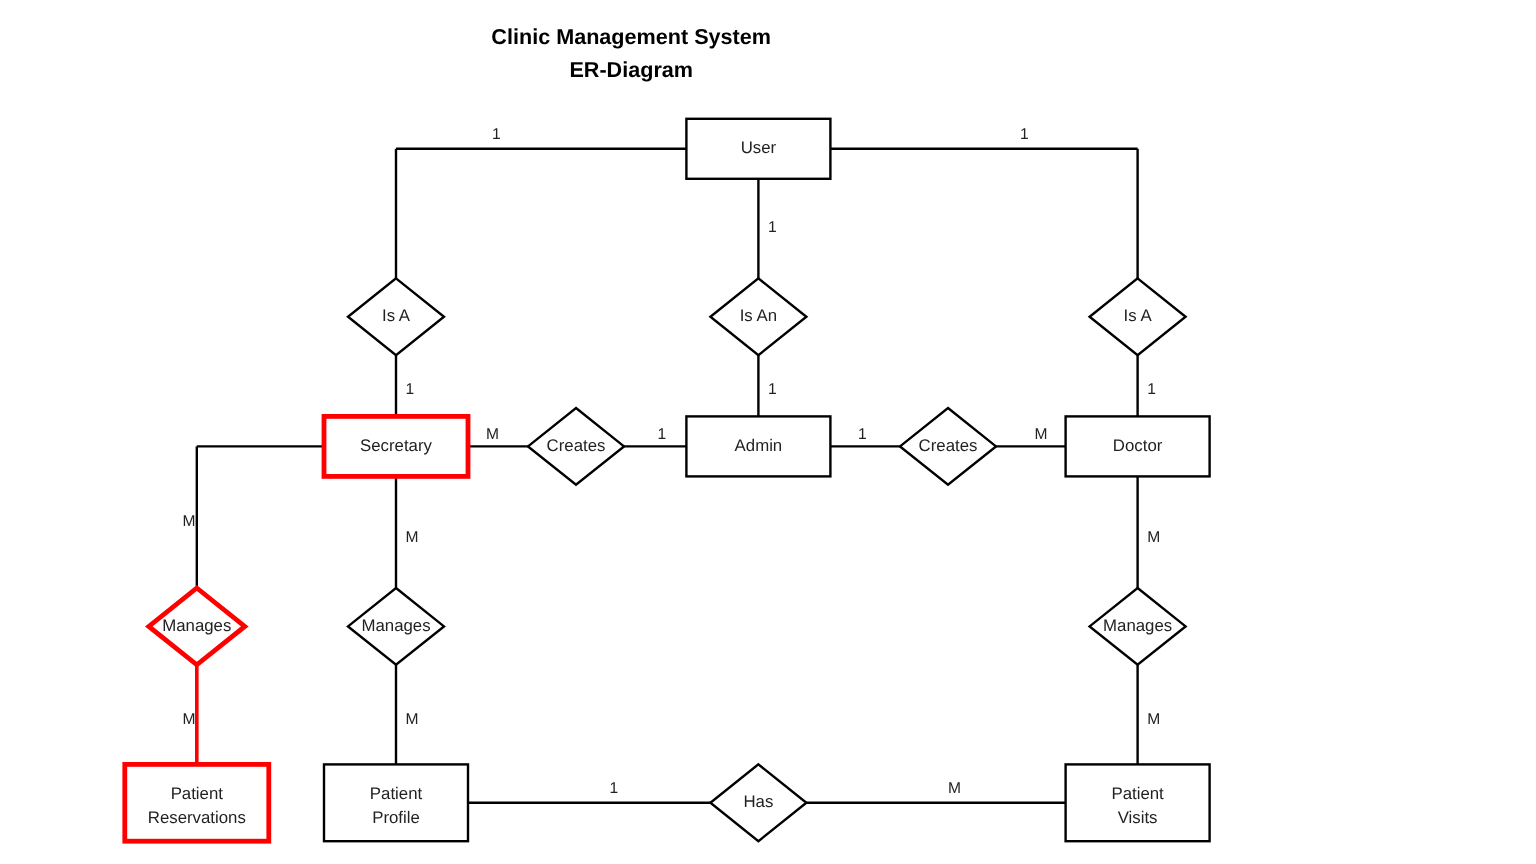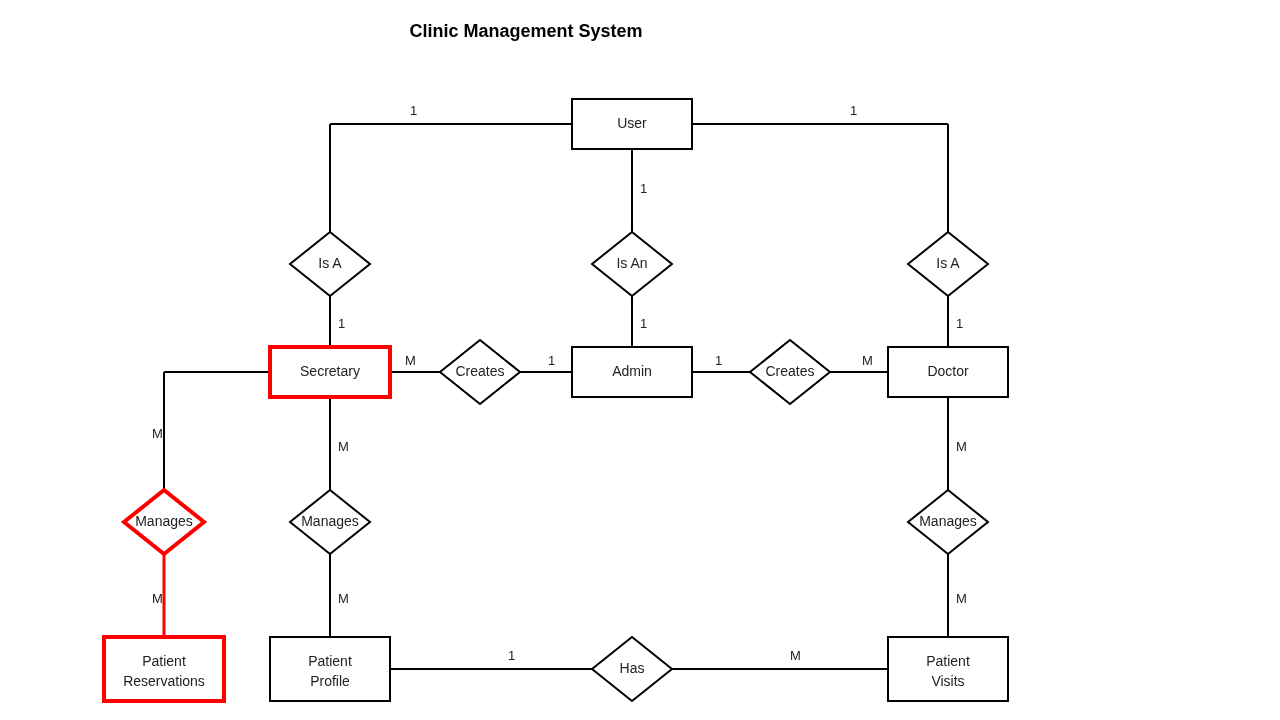--- a/index.html
+++ b/index.html
@@ -77,20 +77,21 @@
       fill: #222;
       dominant-baseline: middle;
     }
   </style>
 </head>
 <body>
 
 <div id="diagram-container">
   <div class="title-area">
     <div>Clinic Management System</div>
+    <div>ER-Diagram</div>
   </div>
 
   <svg id="er-svg">
 
     <line class="conn-line" x1="572" y1="124" x2="330" y2="124"></line>
     <line class="conn-line" x1="330" y1="124" x2="330" y2="232"></line>
 
     <text class="cardinality" x="410" y="112">1</text>
 
     <line class="conn-line" x1="632" y1="149" x2="632" y2="232"></line>

